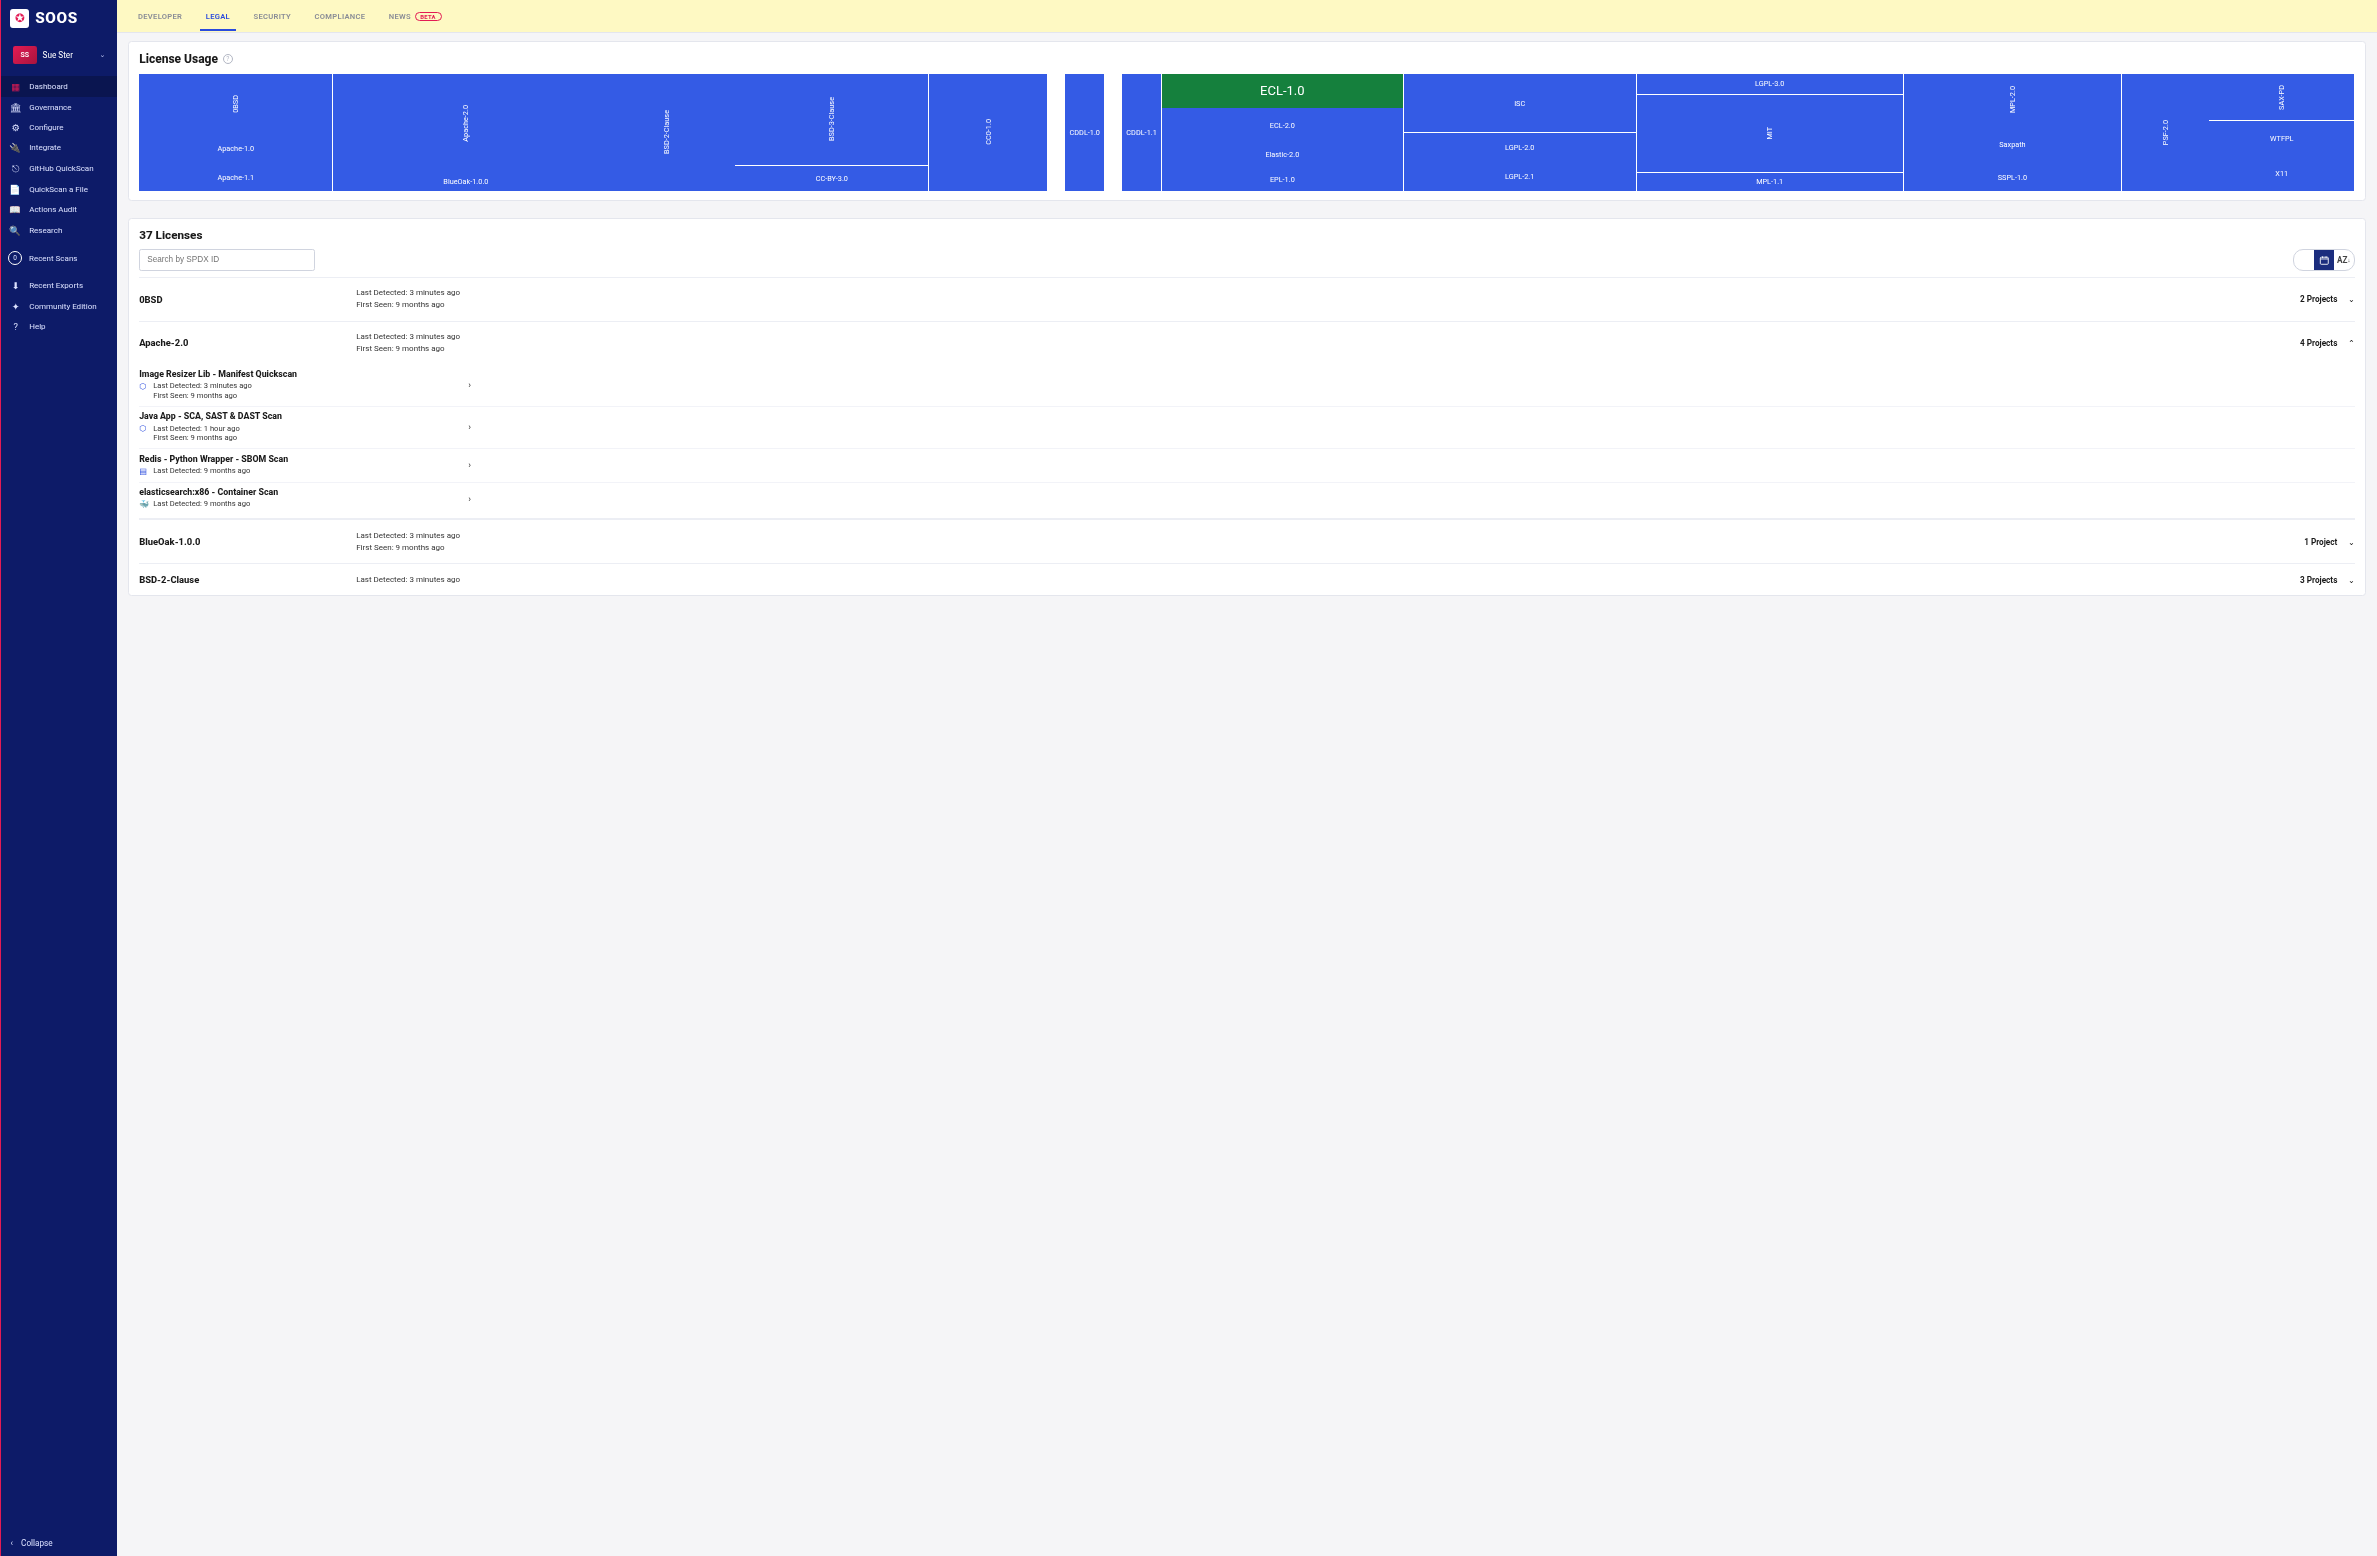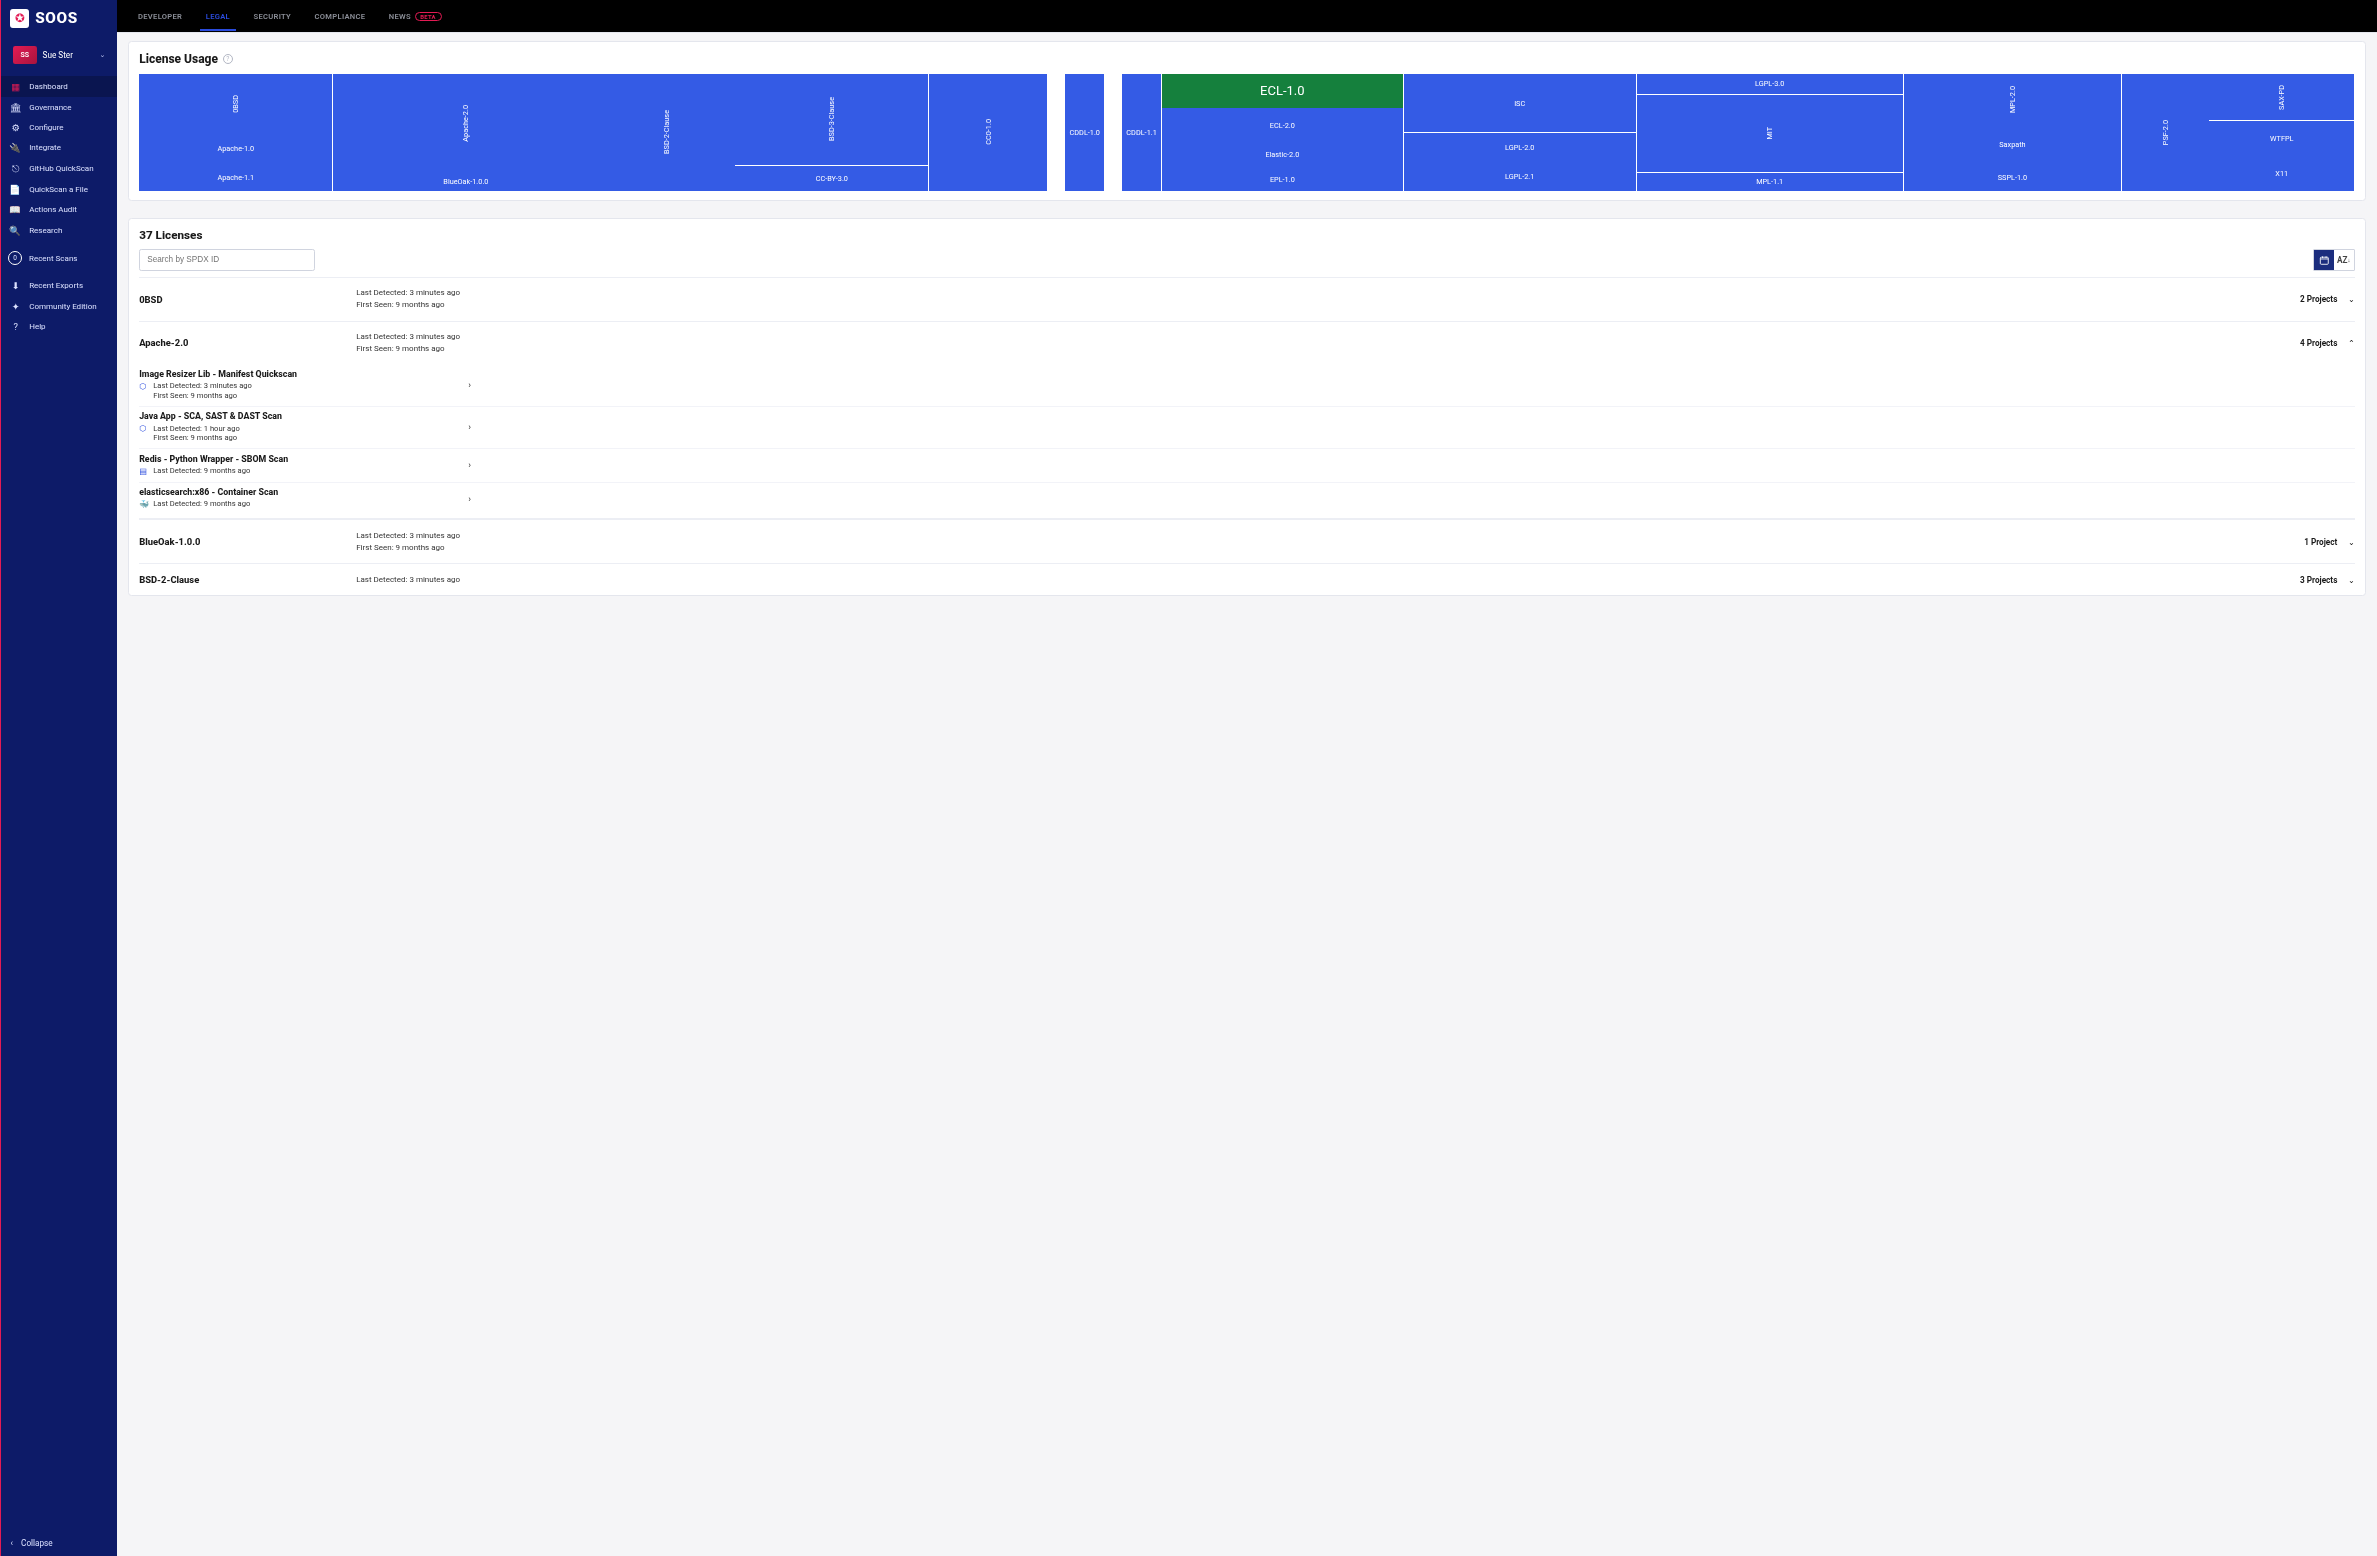--- a/index.html
+++ b/index.html
@@ -19,37 +19,37 @@
 .nav li { display:flex; align-items:center; gap:7px; padding:4.7px 8.2px; font-size:8px; cursor:pointer; color:#dbe1ff;}
 .nav li.active { background:#0a1550;}
 .nav li .icon { width:13px; text-align:center; font-size:9.4px;}
 .nav li.active .icon{ color:#e31b54;}
 .nav-sep{ height:5.9px;}
 .badge-circle{ width:14px; height:14px; border:1.2px solid #fff; border-radius:50%; display:flex; align-items:center; justify-content:center; font-size:6.5px; margin-left:-1.2px;}
 .collapse-row{ display:flex; align-items:center; gap:8.2px; padding:8.2px 9.4px; font-size:8.2px; cursor:pointer; color:#dbe1ff;}
 
 
 .main{ flex:1; display:flex; flex-direction:column;}
-.tabs{ display:flex; align-items:center; gap:23.5px; padding:0 21px; height:33px; border-bottom:0.6px solid #e4e6ed; background:#000000;}
+.tabs{ display:flex; align-items:center; gap:23.5px; padding:0 21px; height:33px; border-bottom:0.6px solid #e4e6ed; background:#fef9c3;}
 .tab{ font-size:7.6px; font-weight:600; letter-spacing:0.3px; color:#8a8d96; cursor:pointer; padding:10.6px 0; position:relative;}
 .tab.active{ color:#2a4bdd;}
 .tab.active::after{ content:""; position:absolute; bottom:0; left:-5.9px; right:-5.9px; height:1.8px; background:#2a4bdd;}
 .beta-pill{ font-size:5.9px; font-weight:700; color:#e31b54; border:0.6px solid #e31b54; border-radius:5.9px; padding:0.6px 4.7px; margin-left:3.5px;}
 
 .card{ background:#fff; border:0.6px solid #e4e6ed; border-radius:3.5px; margin:8.2px 10.6px; padding:9.4px 10.6px;}
 .card-header{ display:flex; align-items:center; gap:4.7px; margin-bottom:8.2px;}
 .card-title{ font-size:12px; font-weight:800;}
 .help-circle{ width:10px; height:10px; border:0.9px solid #b3b7c4; border-radius:50%; display:flex; align-items:center; justify-content:center; font-size:6.5px; color:#b3b7c4; cursor:pointer;}
 .tcell{ background:#345be5; color:#fff; font-size:7.3px; display:flex; align-items:center; justify-content:center; cursor:pointer; text-align:center; padding:1.2px;}
 .v{ writing-mode:vertical-rl; transform:rotate(180deg);}
 
 .list-header{ font-size:11.7px; font-weight:800; margin-bottom:7px;}
 .search-row{ display:flex; align-items:center; justify-content:space-between; gap:7px; margin-bottom:5.9px;}
 .search-input{ width:176px; padding:5.3px 7px; border:0.6px solid #d0d4df; border-radius:2.3px; font-size:8.2px;}
-.view-toggle{ display:flex; border:0.6px solid #d0d4df; border-radius:1px; overflow:hidden;}
+.view-toggle{ display:flex; border:0.6px solid #d0d4df; border-radius:10px; overflow:hidden;padding-left:20px;}
 .view-btn{ width:20px; height:20px; display:flex; align-items:center; justify-content:center; cursor:pointer; font-size:8.2px; font-weight:700; color:#444;}
 .view-btn.active{ background:#1b2d7e; color:#fff;}
 
 .license-row{ display:flex; align-items:center; padding:9.4px 0; border-top:0.6px solid #eceef4; cursor:pointer;}
 .license-row:first-of-type{ border-top:none; margin-top:7px;}
 .lcol-name{ flex:0 0 217px; font-size:9.4px; font-weight:800;}
 .lcol-meta{ flex:1; font-size:8px; color:#333; line-height:1.5;}
 .lcol-proj{ font-size:8.2px; font-weight:700; margin-right:10.6px; white-space:nowrap;}
 .exp-icon{ font-size:8.2px;}
 

